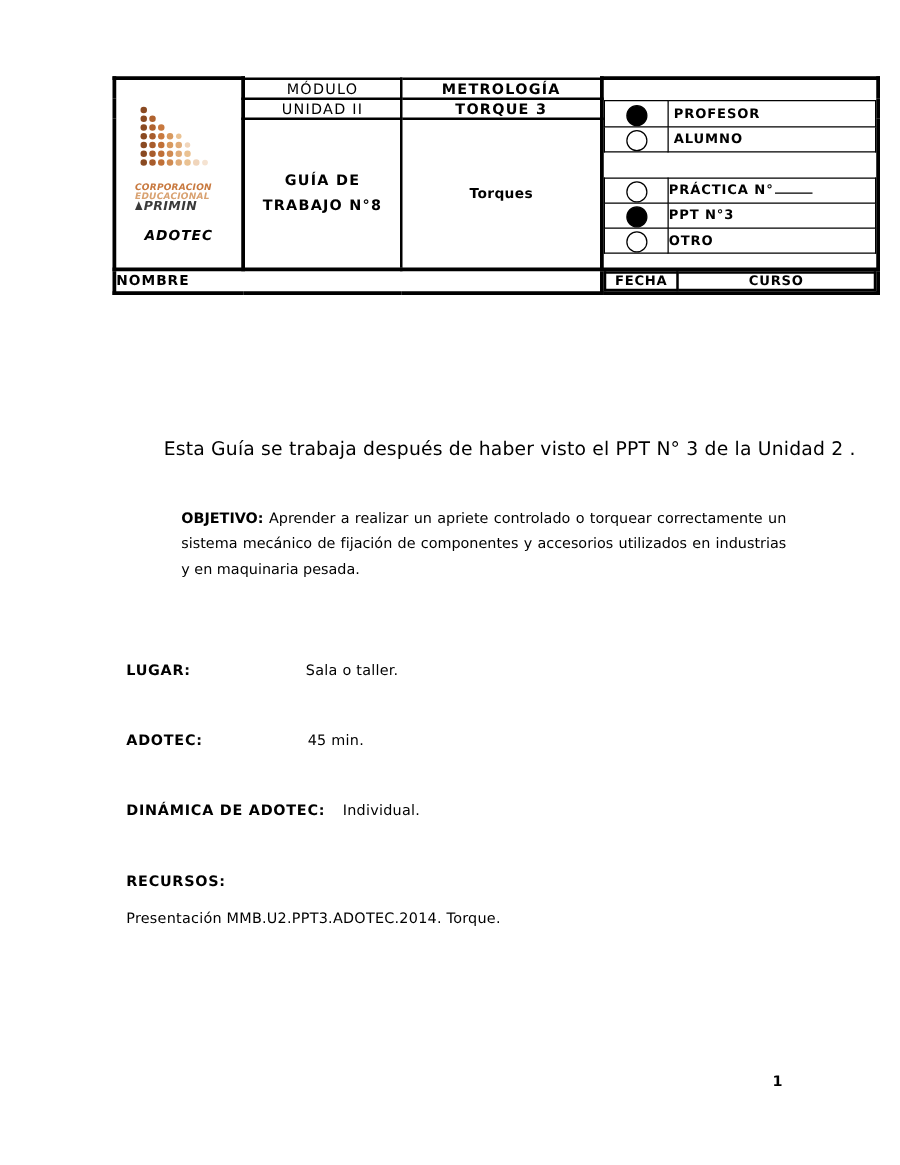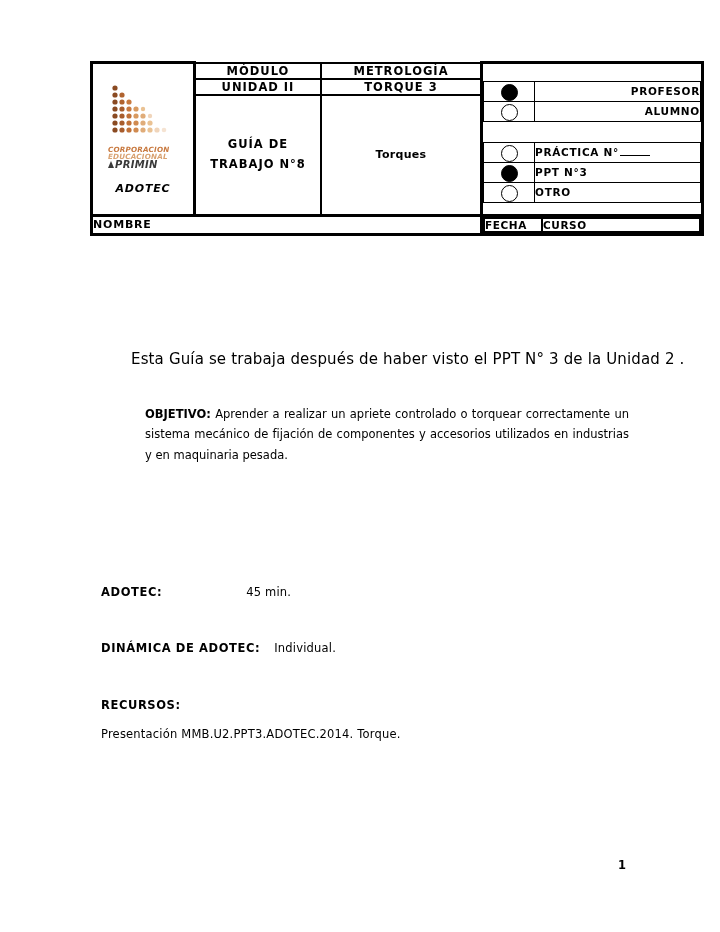--- a/index.html
+++ b/index.html
@@ -67,21 +67,21 @@
     font-size: 11px;
     font-weight: bold;
     letter-spacing: 0.8px;
     margin-top: 12px;
     font-family: "DejaVu Sans", "Liberation Sans", sans-serif;
   }
 
   .lbl-cell {
     text-align: center;
     font-size: 11.5px;
-    font-weight: bold;
+    font-weight: normal;
     letter-spacing: 1px;
     padding: 10px 4px;
     width: 124px;
   }
   .val-cell {
     text-align: center;
     font-size: 11.5px;
     font-weight: bold;
     letter-spacing: 1px;
     padding: 10px 4px;
@@ -125,21 +125,21 @@
     vertical-align: middle;
     padding: 4px 0;
   }
   .radio-label {
     font-size: 10.5px;
     font-weight: bold;
     letter-spacing: 0.7px;
     padding: 5px 4px 5px 7px;
     vertical-align: middle;
   }
-  .radio-label.centered { text-align: right; padding-left: 4px; }
+  .radio-label.centered { text-align: left; padding-left: 4px; }
 
   .dot {
     display: inline-block;
     width: 15px;
     height: 15px;
     border: 1.4px solid #000;
     border-radius: 50%;
     background: #ffffff;
     vertical-align: middle;
   }
@@ -343,38 +343,41 @@
       <tr>
         <td class="guia-cell" style="height:118px;">
           <div>GUÍA DE</div>
           <div>TRABAJO N°8</div>
         </td>
         <td class="torques-cell">Torques</td>
       </tr>
 
       <tr>
         <td class="nombre-cell ht-outer" colspan="3">NOMBRE</td>
-        <td class="ht-outer" style="padding:0;">
+        <td class="ht-outer" style="padding:0;text-align:center;">
           <table style="border-collapse:collapse;table-layout:fixed;width:100%;">
             <tbody>
               <tr>
                 <td class="fecha-cell" style="border-right:2px solid #000;">FECHA</td>
                 <td class="curso-cell">CURSO</td>
               </tr>
             </tbody>
           </table>
         </td>
       </tr>
     </tbody>
   </table>
 
   <div class="intro">Esta Guía se trabaja después de haber visto el PPT N° 3 de la Unidad 2 .</div>
 
   <div class="objetivo"><span class="k">OBJETIVO:</span><span> Aprender a realizar un apriete controlado o torquear correctamente un sistema mecánico de fijación de componentes y accesorios utilizados en industrias y en maquinaria pesada.</span></div>
 
+  <div class="field-row row-lugar">
+    <span class="field-key">LUGAR:</span><span class="spacer-lugar"></span><span class="field-val">Sala o taller.</span>
+  </div>
 
   <div class="field-row row-tiempo">
     <span class="field-key">ADOTEC:</span><span class="spacer-tiempo"></span><span class="field-val">45 min.</span>
   </div>
 
   <div class="field-row row-dinam">
     <span class="field-key">DINÁMICA DE ADOTEC:</span><span class="spacer-dinam"></span><span class="field-val">Individual.</span>
   </div>
 
   <div class="field-row row-recur">

